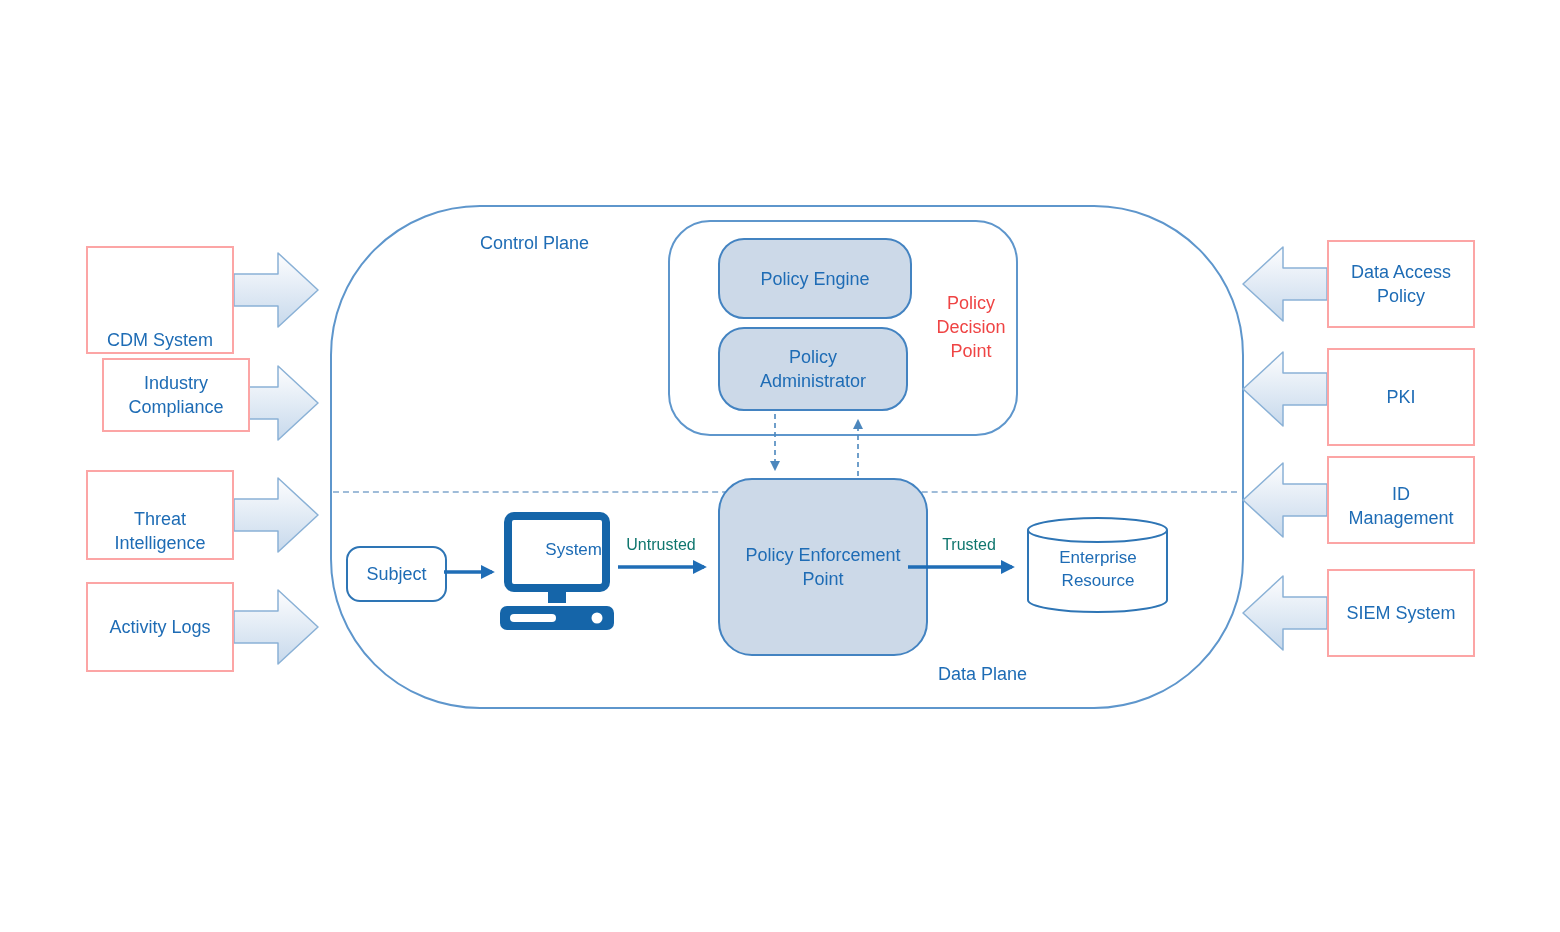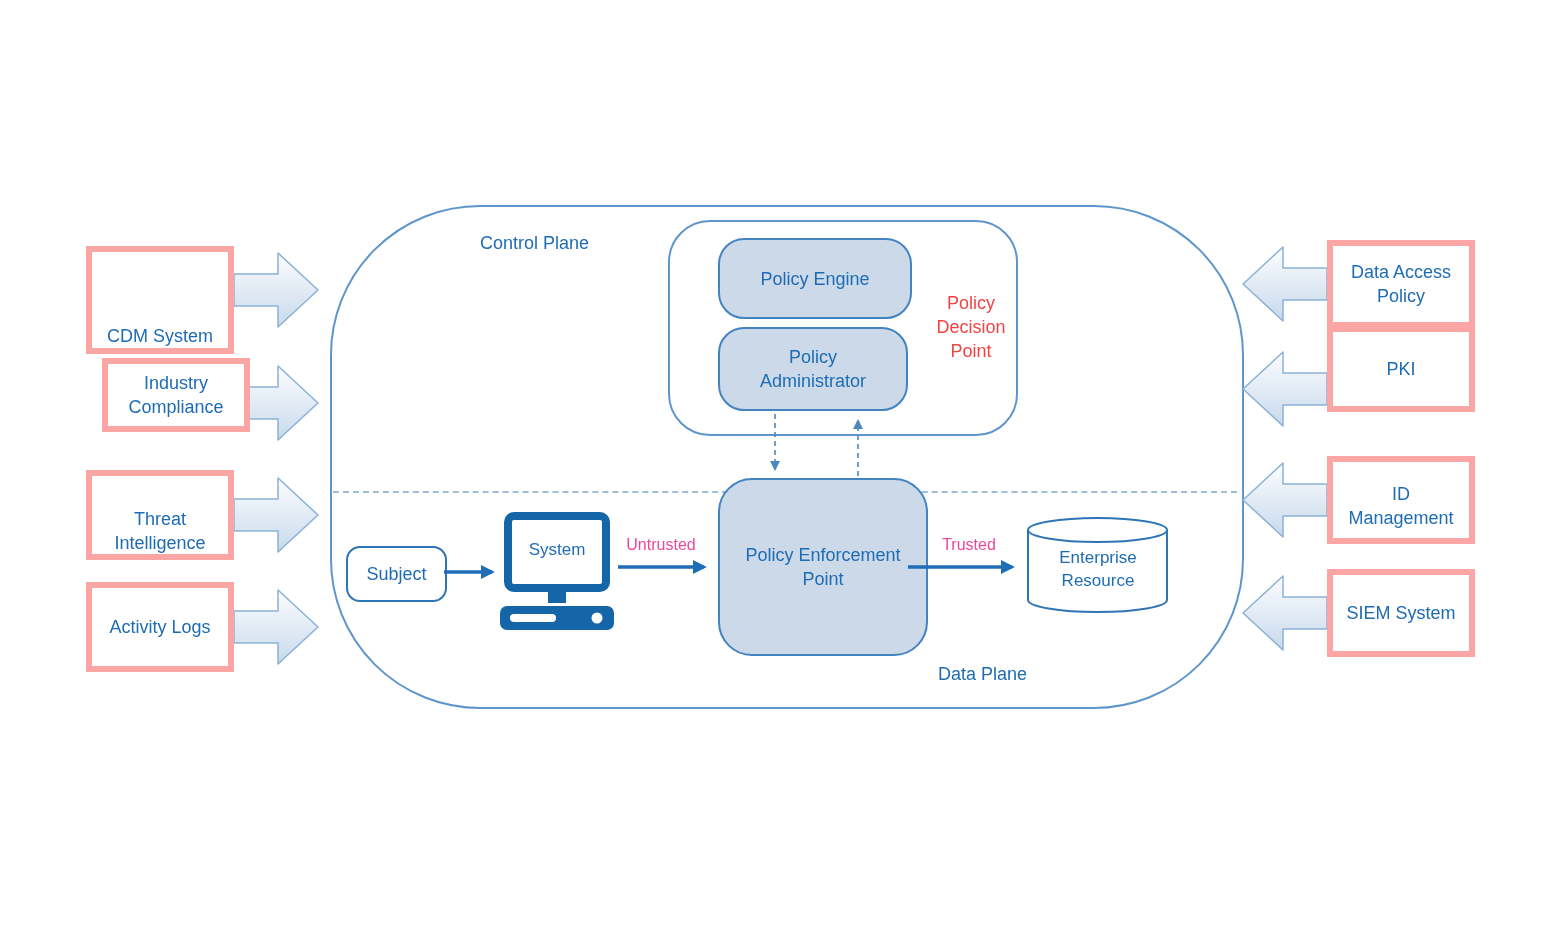--- a/index.html
+++ b/index.html
@@ -39,32 +39,32 @@
     left:718px;top:478px;width:210px;height:178px;border-radius:34px;
     padding:0 12px;box-sizing:border-box;
   }
   .subject-node{
     left:346px;top:546px;width:97px;height:52px;background:#fff;
     border:2px solid #2e75b5;border-radius:14px;display:flex;align-items:center;
     justify-content:center;font-size:18px;color:#1e6cb5;z-index:3;
   }
   .system-icon-wrap{left:498px;top:510px;width:118px;height:122px;z-index:3;}
   .system-label{
-    left:512px;top:540px;width:90px;text-align:center;font-size:17px;
+    left:512px;top:540px;width:90px;text-align:right;font-size:17px;
     color:#1e6cb5;z-index:4;
   }
-  .flow-label{font-size:16px;color:#ec4899;text-align:center;z-index:4;}
+  .flow-label{font-size:16px;color:#0f766e;text-align:center;z-index:4;}
   .resource-wrap{left:1026px;top:516px;width:143px;height:98px;z-index:3;}
   .resource-label{
     left:1036px;top:546px;width:124px;text-align:center;font-size:17px;
     line-height:23px;color:#1e6cb5;z-index:4;
   }
   
   .ext-box{
-    width:148px;background:#fff;border:6px solid #fca5a5;
+    width:148px;background:#fff;border:2px solid #fca5a5;
     display:flex;align-items:center;justify-content:center;text-align:center;
     font-size:18px;line-height:24px;color:#1e6cb5;z-index:3;box-sizing:border-box;
   }
   .block-arrow{z-index:2;}
   svg{display:block;}
   .overlay{left:0;top:0;width:1560px;height:932px;z-index:5;pointer-events:none;}
 </style>
 </head>
 <body>
 
@@ -145,21 +145,21 @@
   </div>
   <div class="abs block-arrow" style="left:234px;top:587px;">
     <svg width="86" height="80" viewBox="0 0 86 80">
         <polygon points="0,24 44,24 44,3 84,40 44,77 44,56 0,56" fill="url(#bagrad)" stroke="#8ab1d6" stroke-width="1.5" stroke-linejoin="round"></polygon>
       </svg>
   </div>
 
   <div class="abs ext-box" style="left:1327px;top:240px;height:88px;">
     <span style="width:120px;">Data Access Policy</span>
   </div>
-  <div class="abs ext-box" style="left:1327px;top:326px;height:86px;">
+  <div class="abs ext-box" style="left:1327px;top:348px;height:98px;">
     <span>PKI</span>
   </div>
   <div class="abs ext-box" style="left:1327px;top:456px;height:88px;">
     <span style="width:124px;margin-top:11px;">ID Management</span>
   </div>
   <div class="abs ext-box" style="left:1327px;top:569px;height:88px;">
     <span>SIEM System</span>
   </div>
 
   <div class="abs block-arrow" style="left:1241px;top:244px;">

